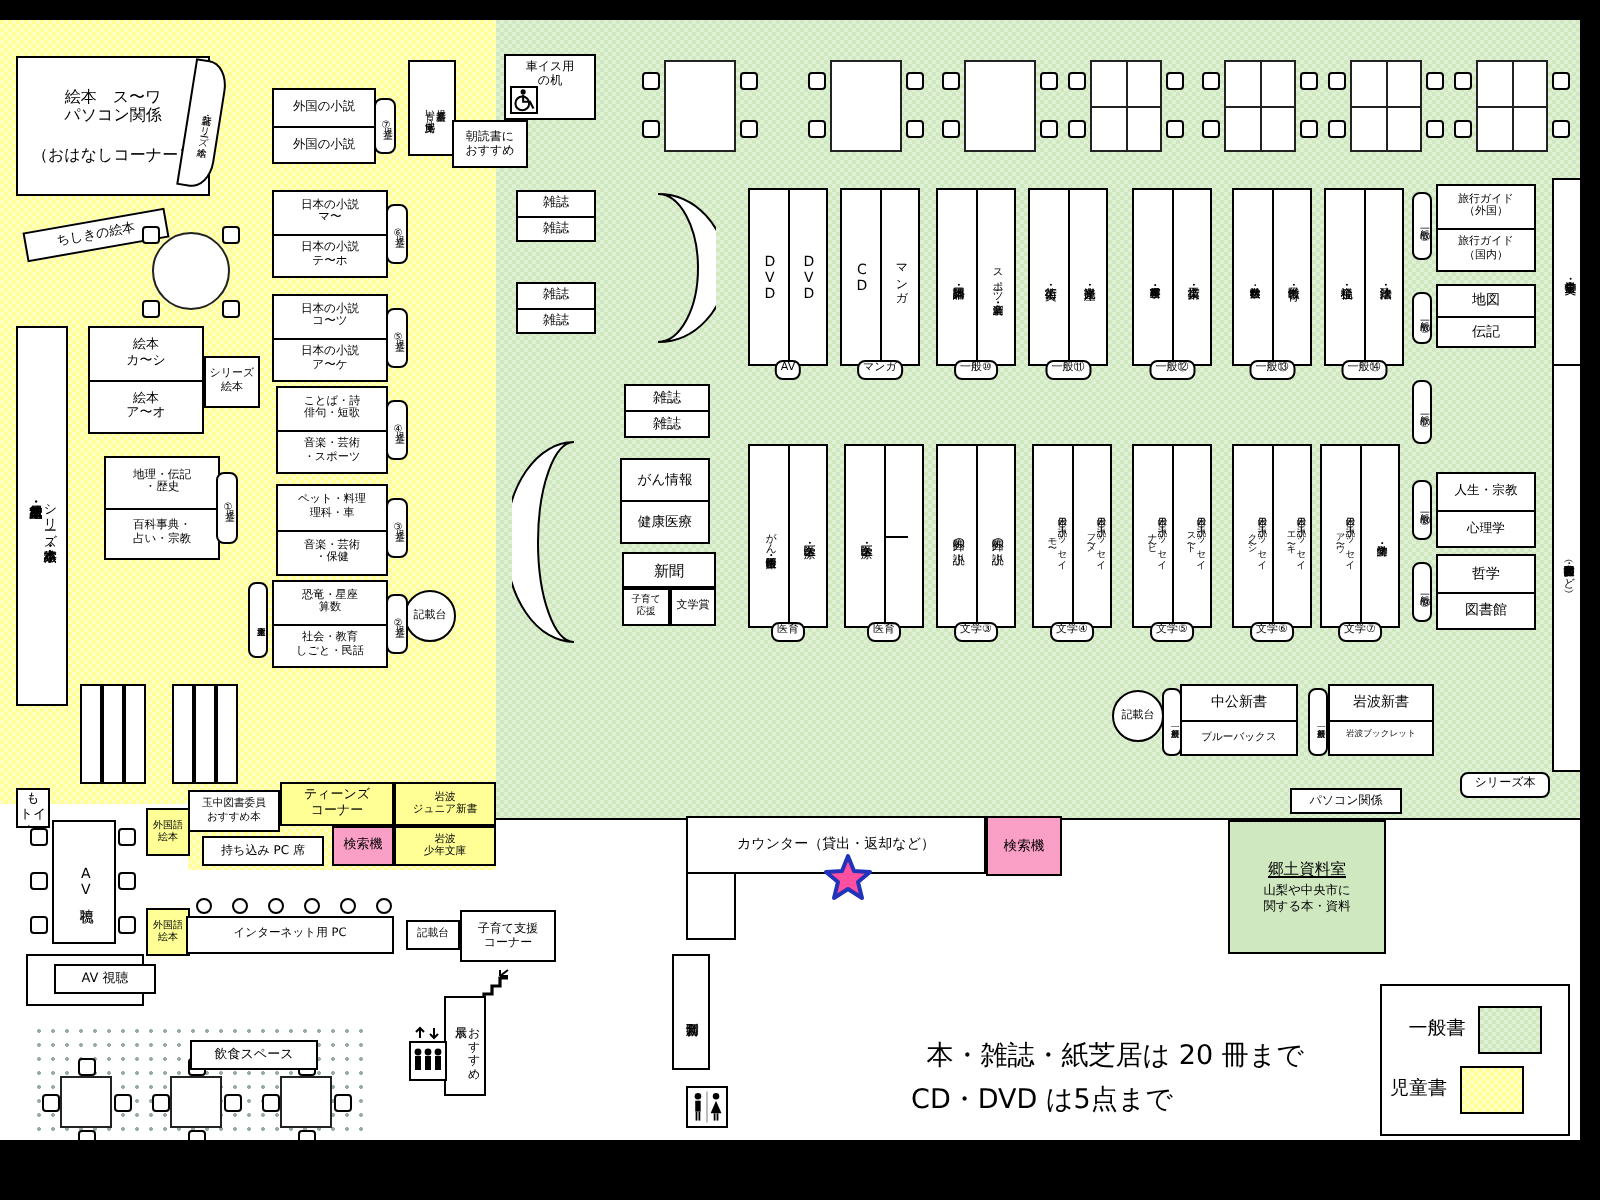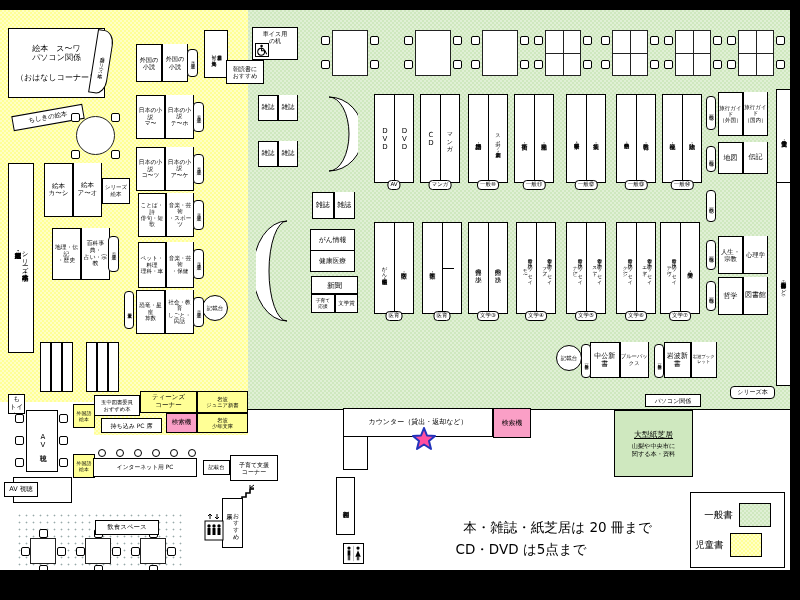--- a/index.html
+++ b/index.html
@@ -28,21 +28,21 @@
   .split{display:flex;flex-direction:column;padding:0;}
   .splitcell{flex:1;writing-mode:vertical-rl;text-orientation:upright;display:flex;align-items:center;
              justify-content:center;font-size:6px;white-space:pre-line;overflow:hidden;}
   .splitcell + .splitcell{border-top:1px solid #000;}
   .tag{position:absolute;left:50%;transform:translateX(-50%);bottom:-7px;background:#fff;
        border:1px solid #000;border-radius:4px;font-size:5.5px;line-height:1.4;padding:0 2px;
        white-space:nowrap;z-index:5;}
   .tagv{background:#fff;border:1px solid #000;border-radius:4px;writing-mode:vertical-rl;
         text-orientation:upright;font-size:5px;line-height:1;display:flex;align-items:center;
         justify-content:center;z-index:5;overflow:hidden;}
-  .stack{display:flex;flex-direction:row;width:100%;height:100%;}
+  .stack{display:flex;flex-direction:column;width:100%;height:100%;}
   .scell{flex:1;border:1px solid #000;background:#fff;display:flex;align-items:center;justify-content:center;
          text-align:center;white-space:pre-line;line-height:1.15;overflow:hidden;}
   .scell + .scell{border-top:none;}
   .vbox{writing-mode:vertical-rl;text-orientation:upright;white-space:pre-line;background:#fff;
         border:1px solid #000;display:flex;align-items:center;justify-content:center;line-height:1.1;overflow:hidden;}
   .chair{background:#fff;border:1px solid #000;border-radius:2px;width:9px;height:9px;}
   .cc{border-radius:50%;width:8px;height:8px;}
   .tbl{background:#fff;border:1px solid #222;}
   .tbl.grid{background-image:linear-gradient(#222,#222),linear-gradient(#222,#222);
             background-size:1px 100%,100% 1px;background-position:center,center;background-repeat:no-repeat;}
@@ -392,21 +392,21 @@
   <div class="abs box" style="left:343px;top:408px;width:150px;height:29px;font-size:7px;z-index:3">カウンター（貸出・返却など）</div>
   <div class="abs box" style="left:343px;top:436px;width:25px;height:34px;z-index:2"></div>
   <div class="abs" style="left:412px;top:427px;width:24px;height:24px;z-index:6">
     <svg width="24" height="24" viewBox="0 0 24 24">
         <path d="M12 1 L15 8.5 L23 9 L17 14 L19 22 L12 17.5 L5 22 L7 14 L1 9 L9 8.5 Z" fill="#ff4fa0" stroke="#2233bb" stroke-width="2" stroke-linejoin="round"></path>
       </svg>
   </div>
   <div class="abs box pink" style="left:493px;top:408px;width:38px;height:30px;font-size:6.8px;z-index:3">検索機</div>
 
   <div class="abs box gbox chk-g" style="left:614px;top:410px;width:79px;height:67px;border:1px solid #000;flex-direction:column;padding:3px">
-    <div style="font-size:7.8px;text-decoration:underline;margin-bottom:3px">大型紙芝居</div>
+    <div style="font-size:7.8px;text-decoration:underline;margin-bottom:3px">郷土資料室</div>
     <div style="font-size:6.2px;white-space:pre-line">山梨や中央市に
 関する本・資料</div>
   </div>
 
   <div class="abs box" style="left:94px;top:395px;width:46px;height:21px;font-size:5.3px">玉中図書委員
 おすすめ本</div>
   <div class="abs box ybox" style="left:140px;top:391px;width:57px;height:22px;font-size:6.5px">ティーンズ
 コーナー</div>
   <div class="abs box ybox" style="left:197px;top:391px;width:51px;height:22px;font-size:5.3px">岩波
 ジュニア新書</div>
@@ -420,21 +420,21 @@
 絵本</div>
 
   <div class="abs chair" style="left:15px;top:414px"></div>
     <div class="abs chair" style="left:15px;top:436px"></div>
     <div class="abs chair" style="left:15px;top:458px"></div>
   <div class="abs chair" style="left:59px;top:414px"></div>
     <div class="abs chair" style="left:59px;top:436px"></div>
     <div class="abs chair" style="left:59px;top:458px"></div>
   <div class="abs vbox" style="left:26px;top:410px;width:32px;height:62px;font-size:7px">AV視聴</div>
   <div class="abs box" style="left:13px;top:477px;width:59px;height:26px"></div>
-  <div class="abs box" style="left:4px;top:482px;width:34px;height:15px;font-size:6.5px">AV 視聴</div>
+  <div class="abs box" style="left:27px;top:482px;width:51px;height:15px;font-size:6.5px">AV 視聴</div>
 
   <div class="abs chair cc" style="left:98px;top:449px"></div>
     <div class="abs chair cc" style="left:116px;top:449px"></div>
     <div class="abs chair cc" style="left:134px;top:449px"></div>
     <div class="abs chair cc" style="left:152px;top:449px"></div>
     <div class="abs chair cc" style="left:170px;top:449px"></div>
     <div class="abs chair cc" style="left:188px;top:449px"></div>
   <div class="abs box" style="left:93px;top:458px;width:104px;height:19px;font-size:5.8px">インターネット用 PC</div>
   <div class="abs box" style="left:203px;top:460px;width:27px;height:15px;font-size:5.3px">記載台</div>
   <div class="abs box" style="left:230px;top:455px;width:48px;height:26px;font-size:6px">子育て支援

